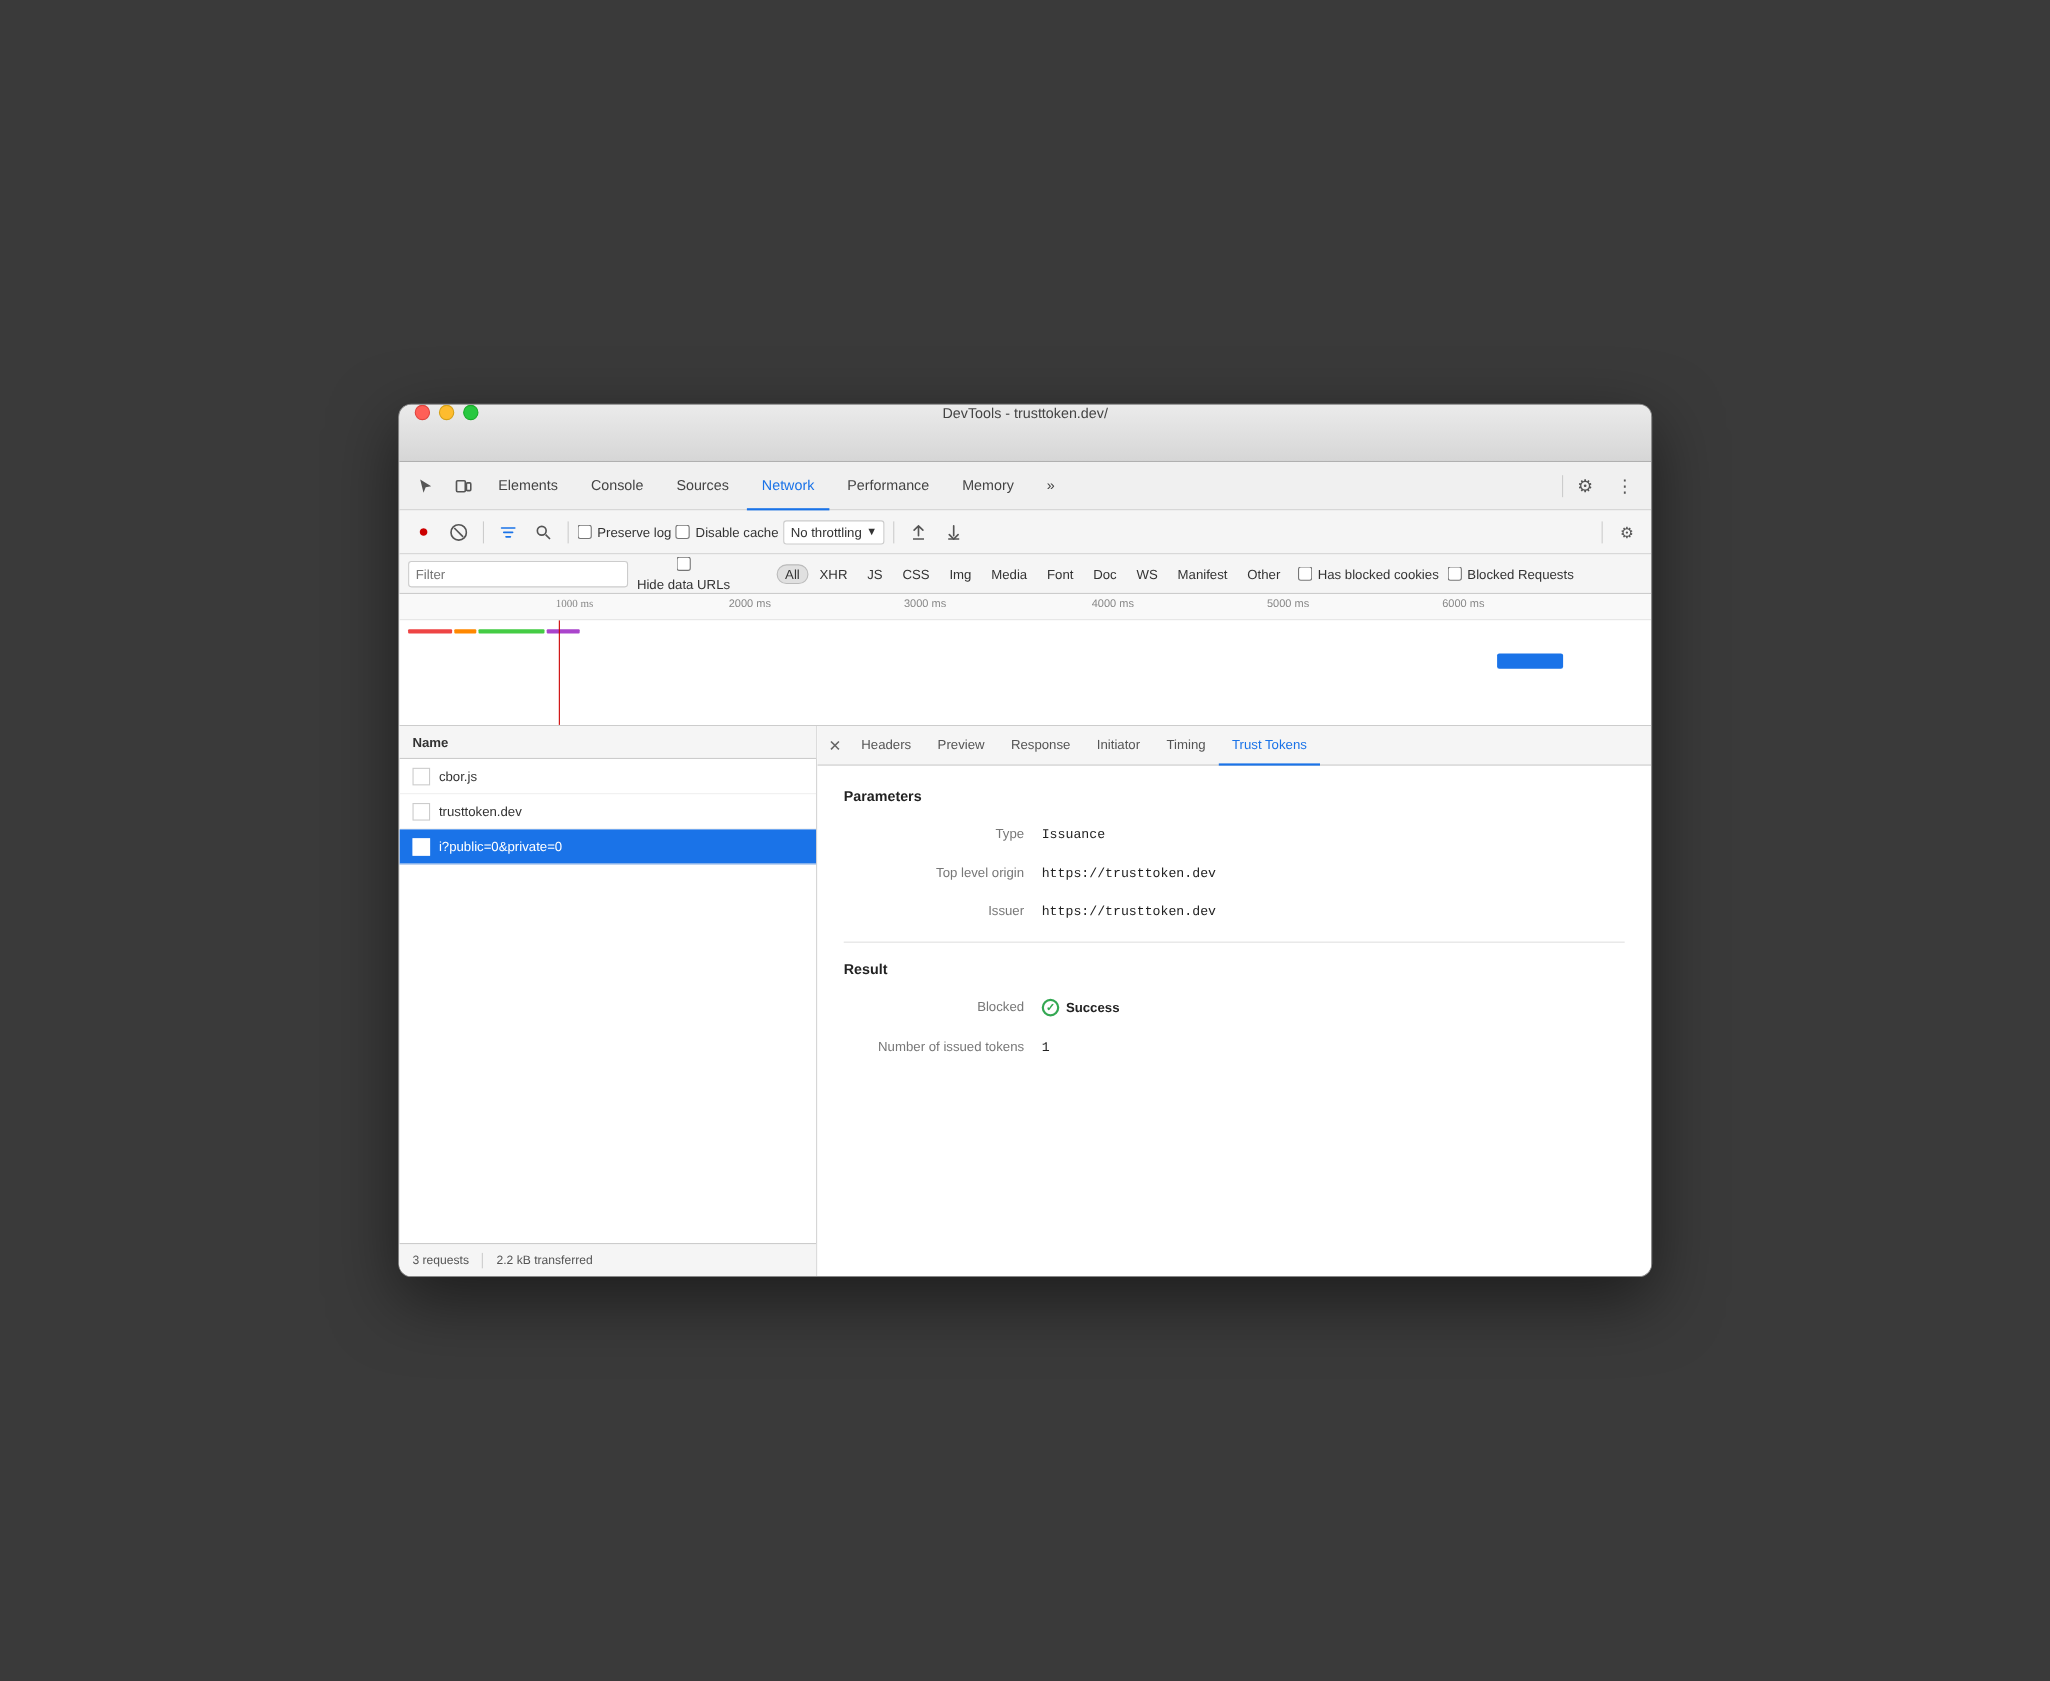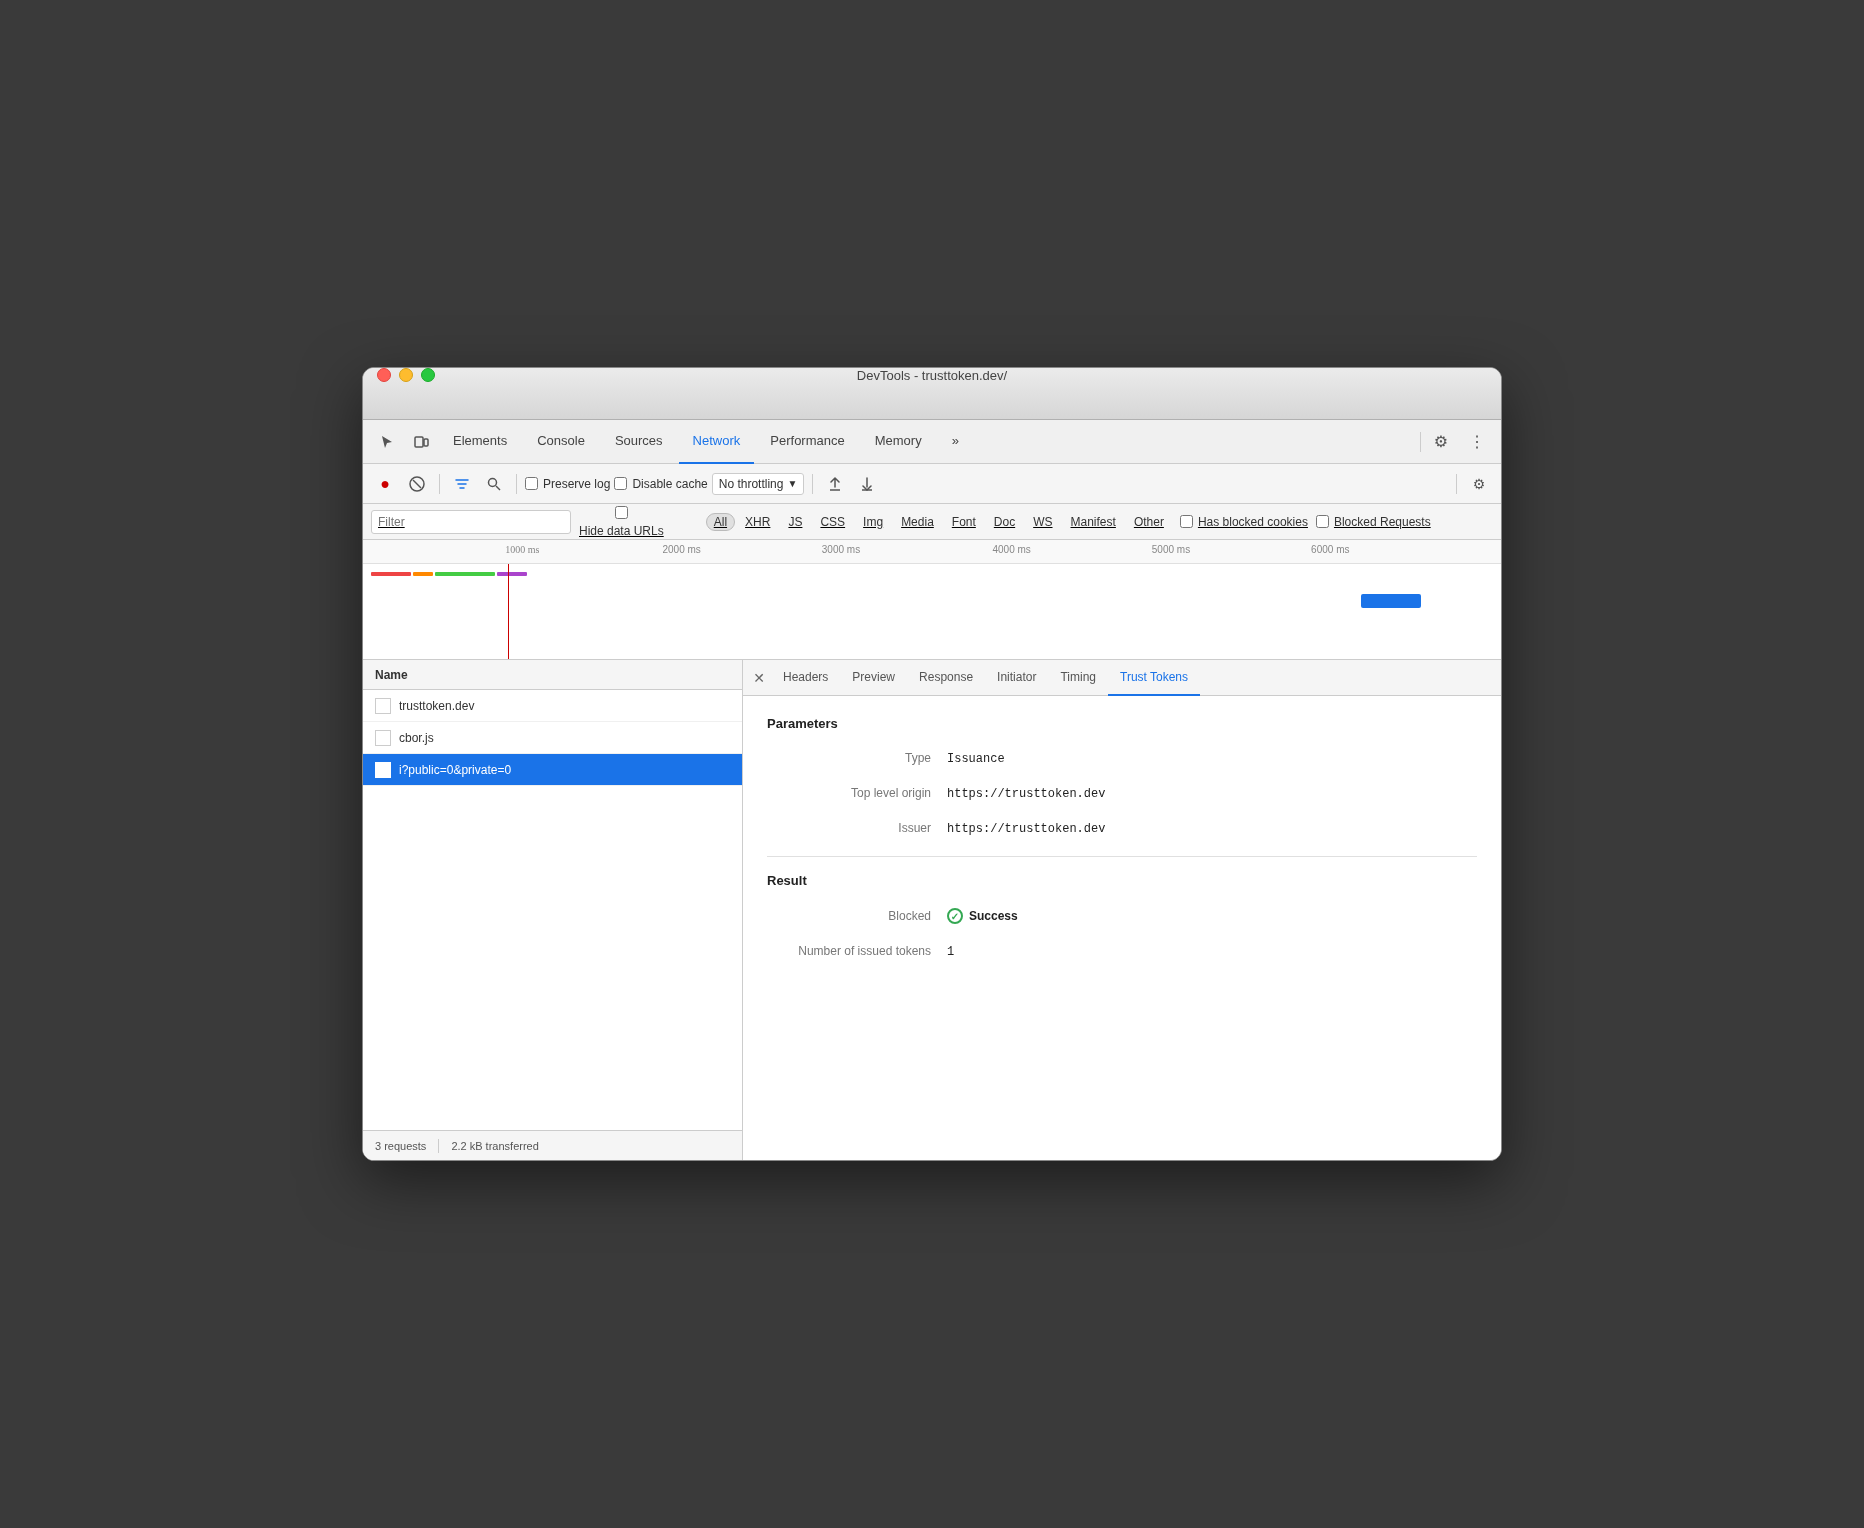--- a/index.html
+++ b/index.html
@@ -156,21 +156,20 @@
     .toolbar-spacer { flex: 1; }
     
     .filter-bar {
       background: #f5f5f5;
       border-bottom: 1px solid #ccc;
       display: flex;
       align-items: center;
       padding: 0 8px;
       height: 36px;
       gap: 8px;
-      text-decoration: underline;
     }
     .filter-input-wrapper {
       display: flex;
       align-items: center;
       border: 1px solid #ccc;
       border-radius: 3px;
       background: white;
       padding: 0 6px;
       height: 24px;
       width: 200px;
@@ -624,25 +623,25 @@
 
   <div class="main-content">
 
     <div class="network-list">
       <div class="network-list-header">
         <span>Name</span>
       </div>
       <div class="network-list-items">
         <div class="network-item">
           <div class="network-item-icon"></div>
-          <span>trusttoken.dev</span>
+          <span>cbor.js</span>
         </div>
         <div class="network-item">
           <div class="network-item-icon"></div>
-          <span>cbor.js</span>
+          <span>trusttoken.dev</span>
         </div>
         <div class="network-item selected">
           <div class="network-item-icon"></div>
           <span>i?public=0&amp;private=0</span>
         </div>
       </div>
       <div class="network-list-footer">
         <span>3 requests</span>
         <div class="footer-separator"></div>
         <span>2.2 kB transferred</span>

